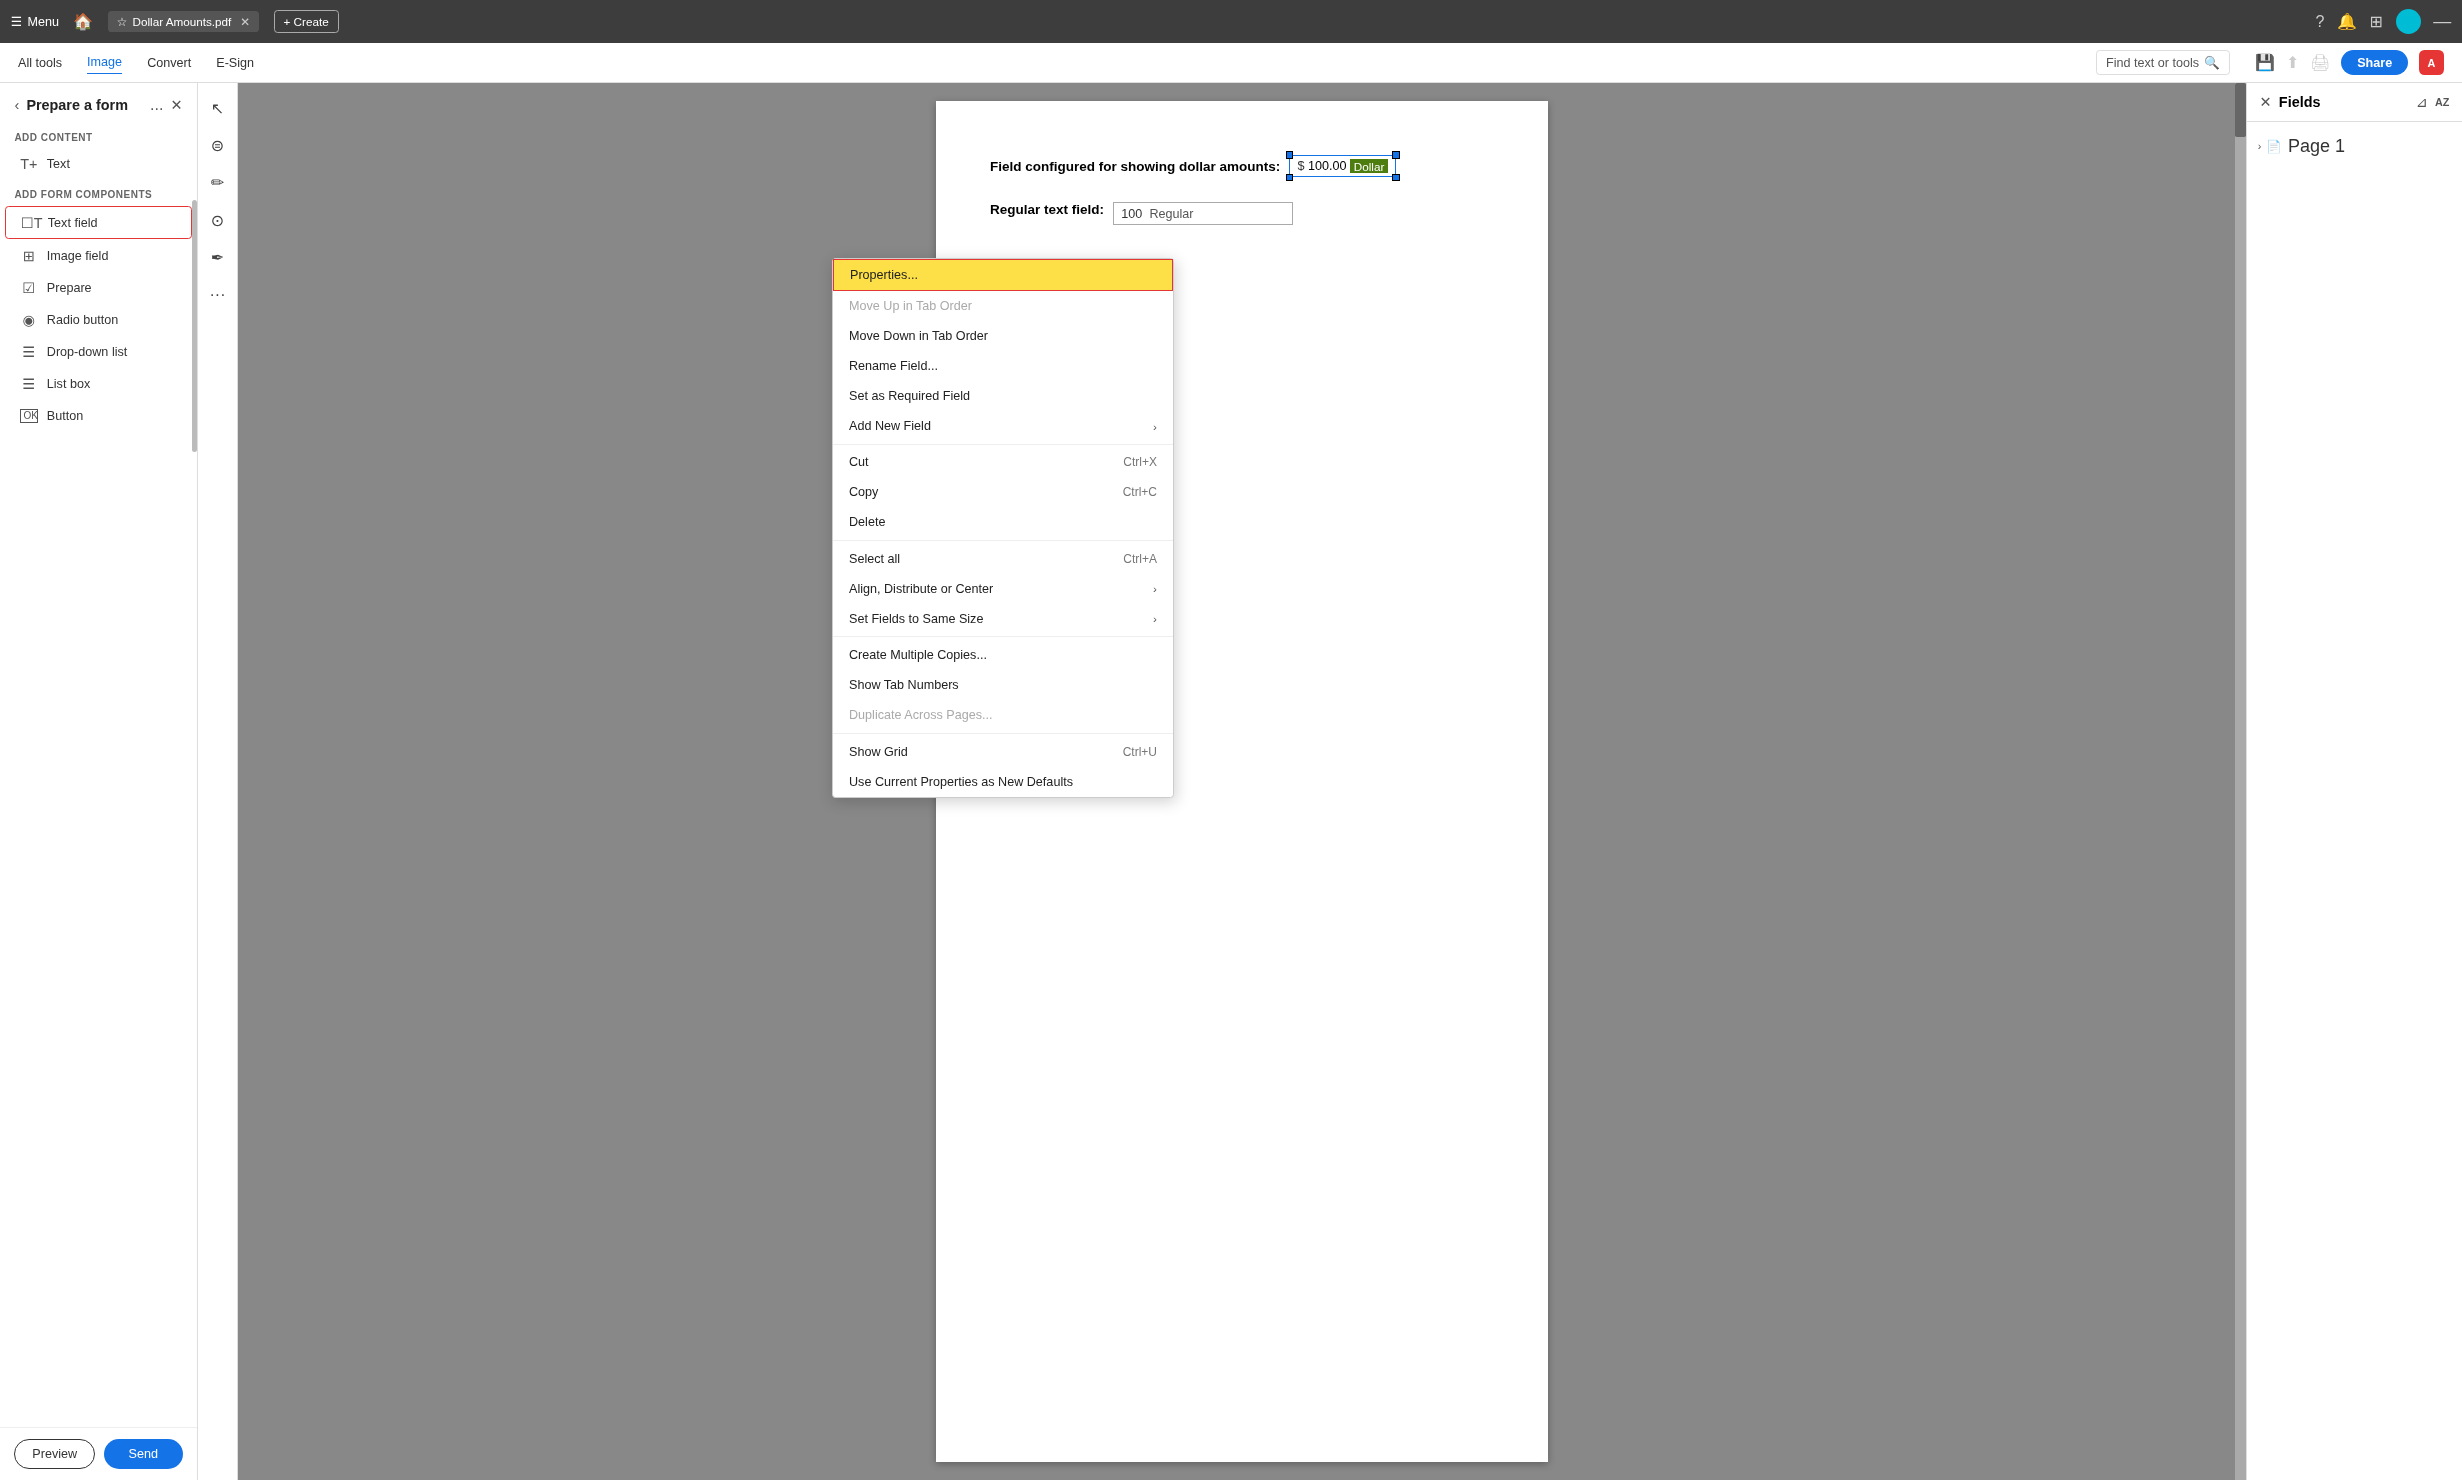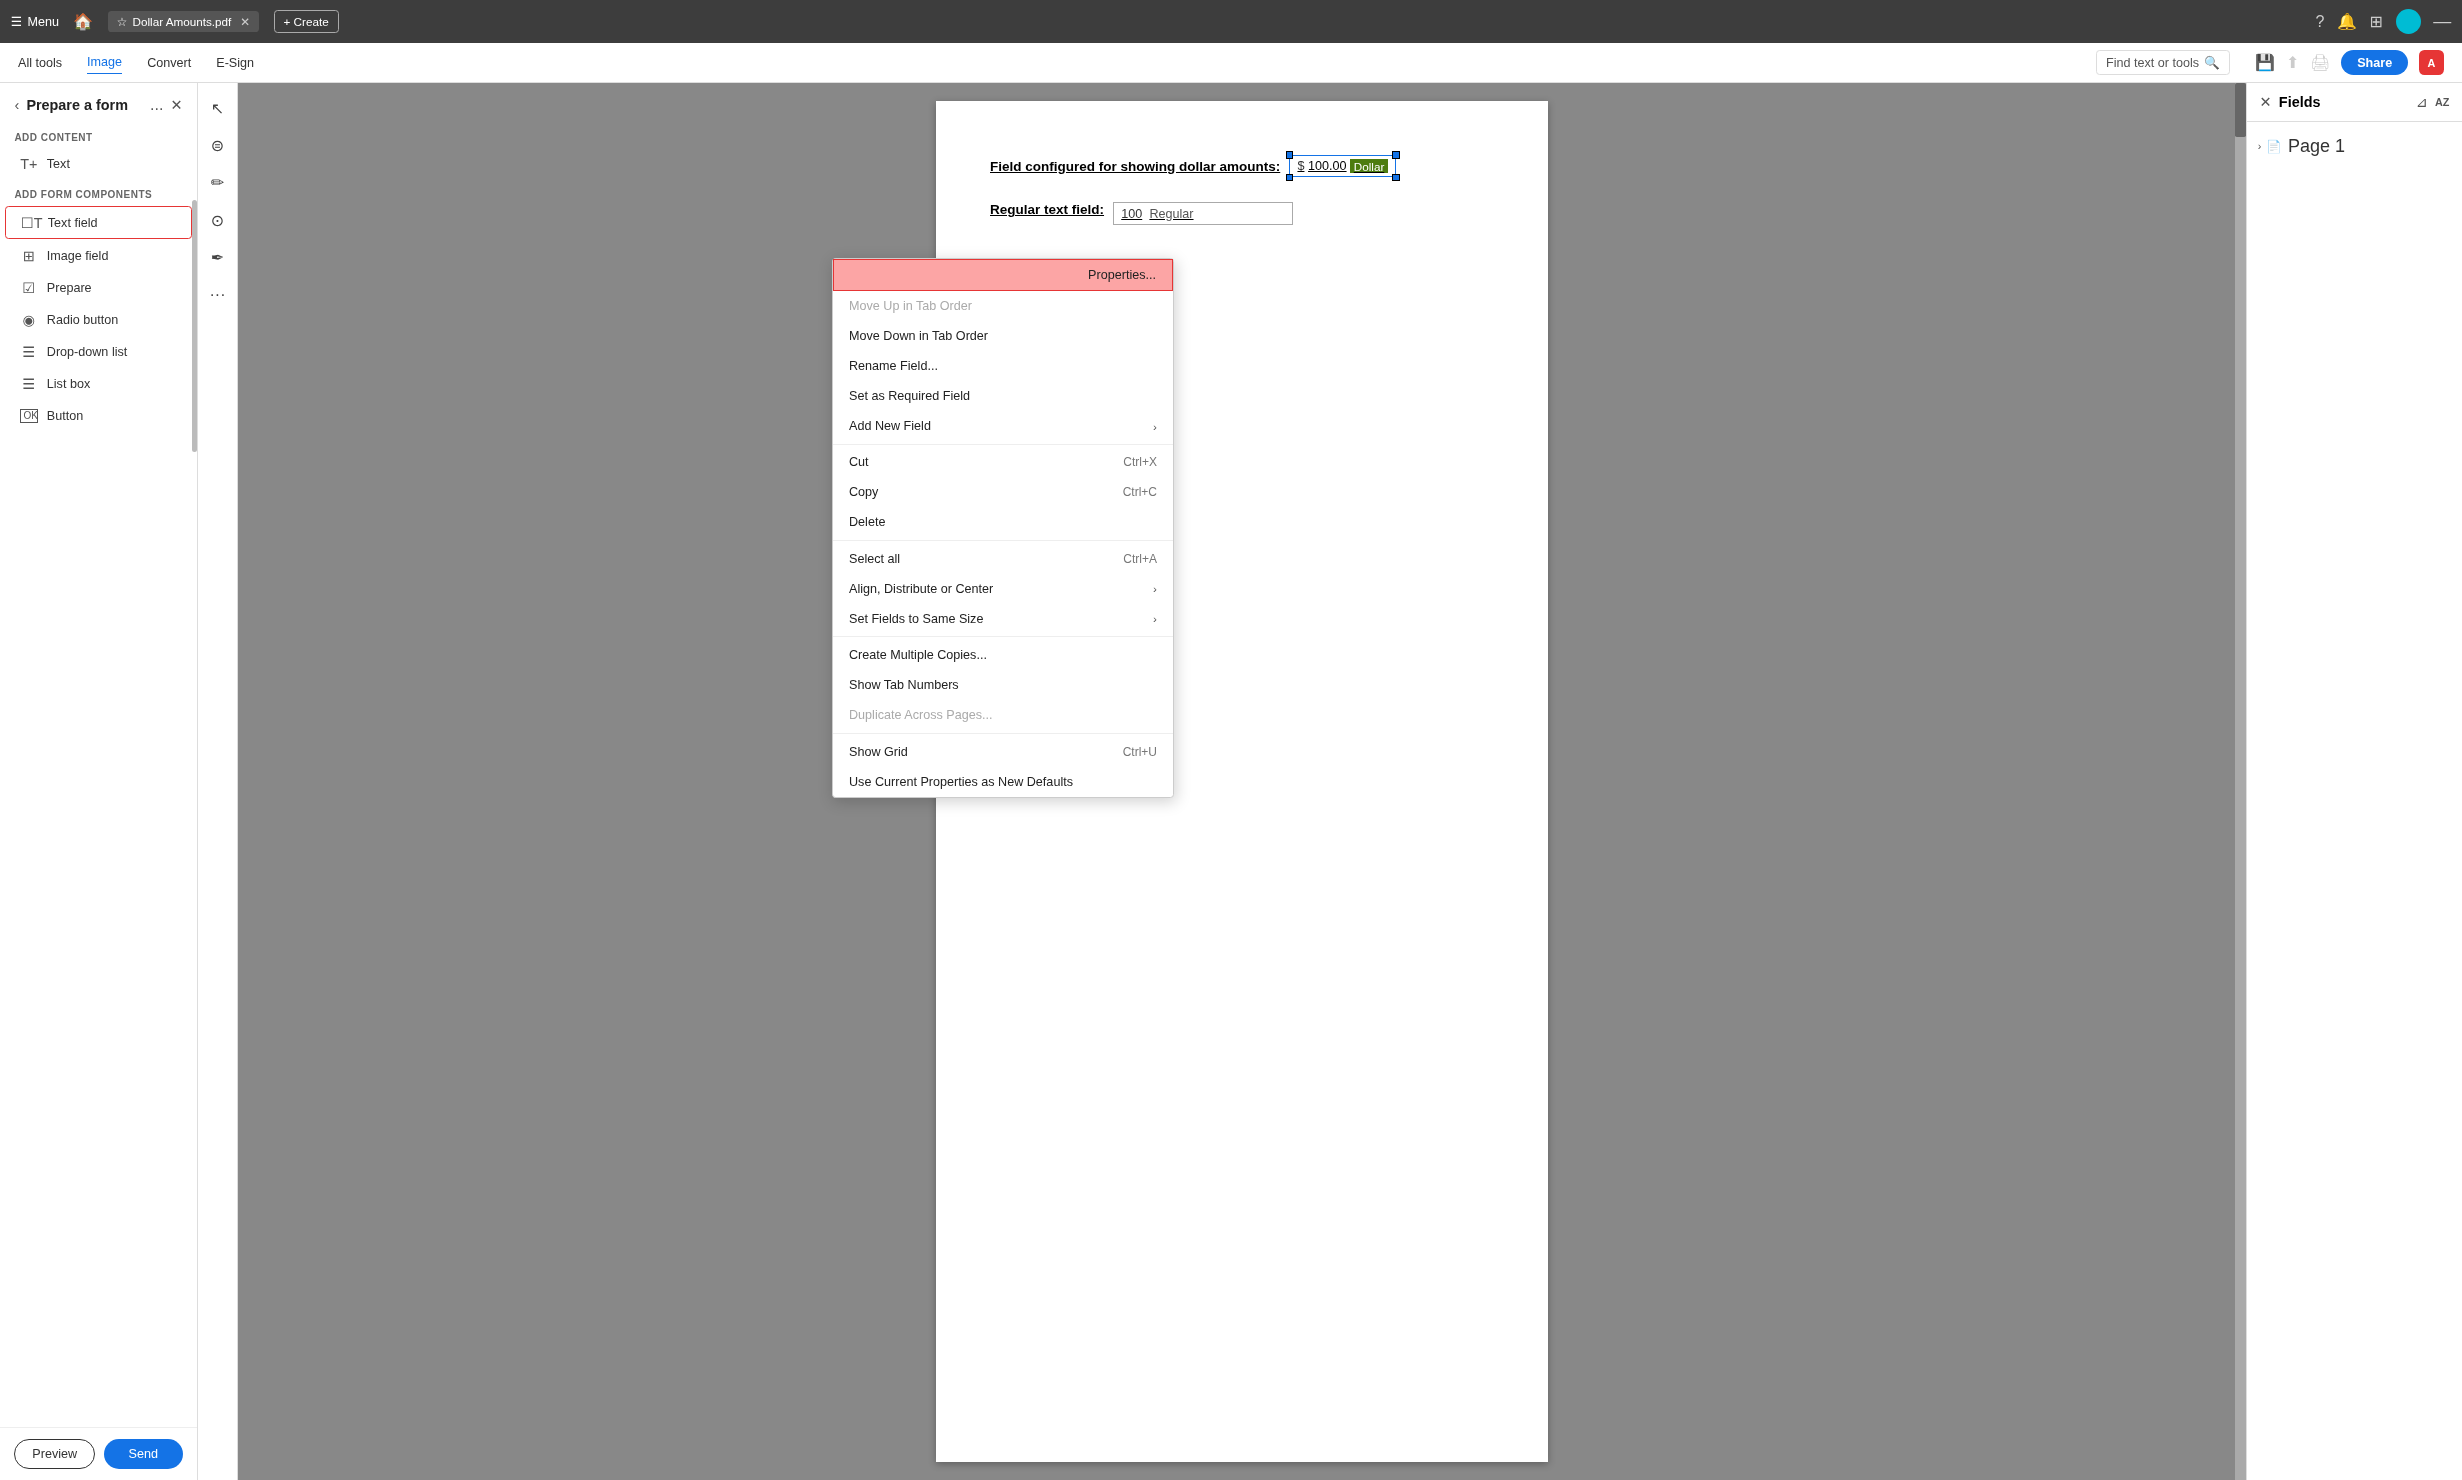--- a/index.html
+++ b/index.html
@@ -154,21 +154,21 @@
       width: 342px; background: #fff;
       border: 0.9px solid #ccc; border-radius: 3.6px;
       box-shadow: 1.8px 3.6px 14.4px rgba(0,0,0,0.18);
       z-index: 100;
     }
     .ctx-item {
       display: flex; align-items: center; justify-content: space-between;
       padding: 8px 16px; font-size: 12.6px; color: #222; cursor: pointer;
     }
     .ctx-item.highlighted {
-      background: #fca5a5; border: 1.8px solid #e63535; justify-content: flex-end;
+      background: #fde047; border: 1.8px solid #e63535;
     }
     .ctx-item.disabled { color: #aaa; cursor: default; }
     .ctx-shortcut { color: #777; font-size: 12px; }
     .ctx-arrow { color: #555; font-size: 11.7px; }
     .ctx-divider { border: none; border-top: 0.9px solid #eee; margin: 2.7px 0; }
 
   </style>
 </head>
 <body>
 
@@ -287,21 +287,21 @@
       <span>⊙</span>
     </div>
     <div class="tool-btn">
       <span>✒</span>
     </div>
     <div class="tool-btn">
       <span>···</span>
     </div>
   </div>
 
-  <div class="canvas-area" style="position:relative;text-decoration:underline;">
+  <div class="canvas-area" style="position:relative;">
     <div class="page-scroll-track">
       <div class="page-scroll-thumb"></div>
     </div>
     <div class="pdf-page">
 
       <div class="field-row">
         <span class="field-label">Field configured for showing dollar amounts:</span>
         <div class="field-input-dollar">
           <div class="dollar-field">
             <span class="dollar-sign">$</span>

